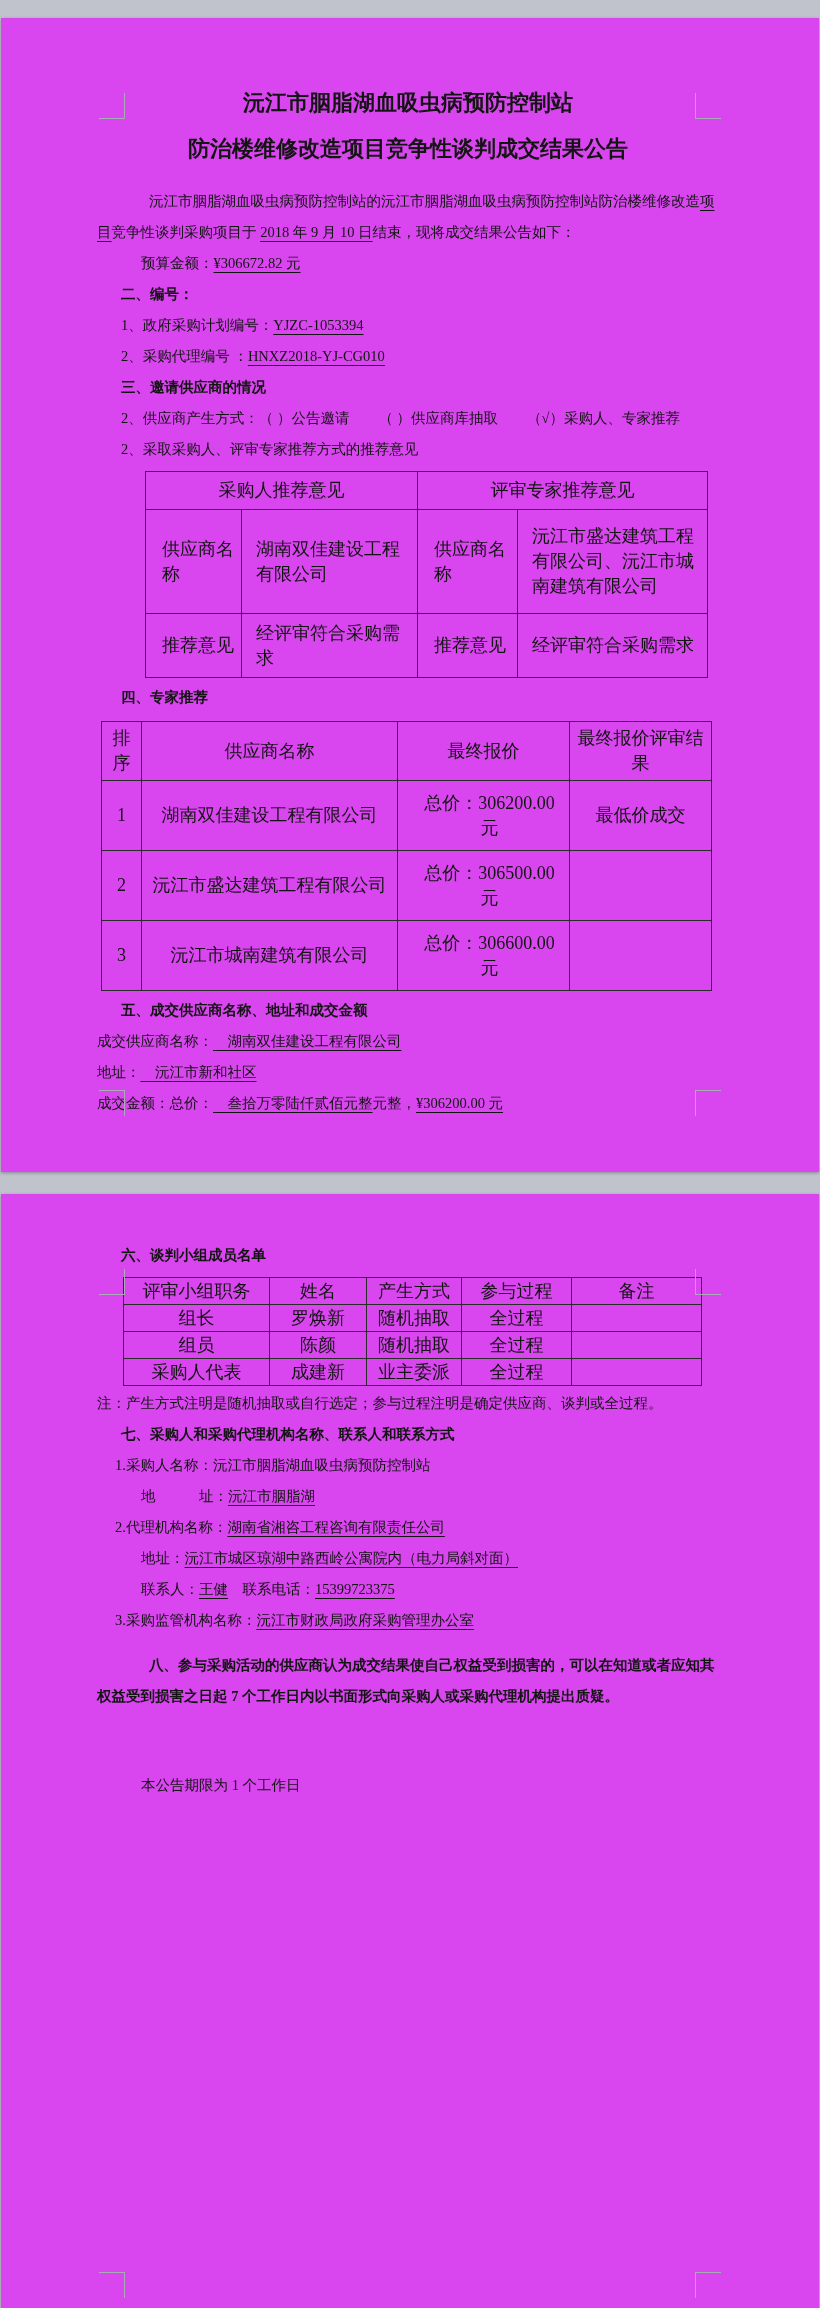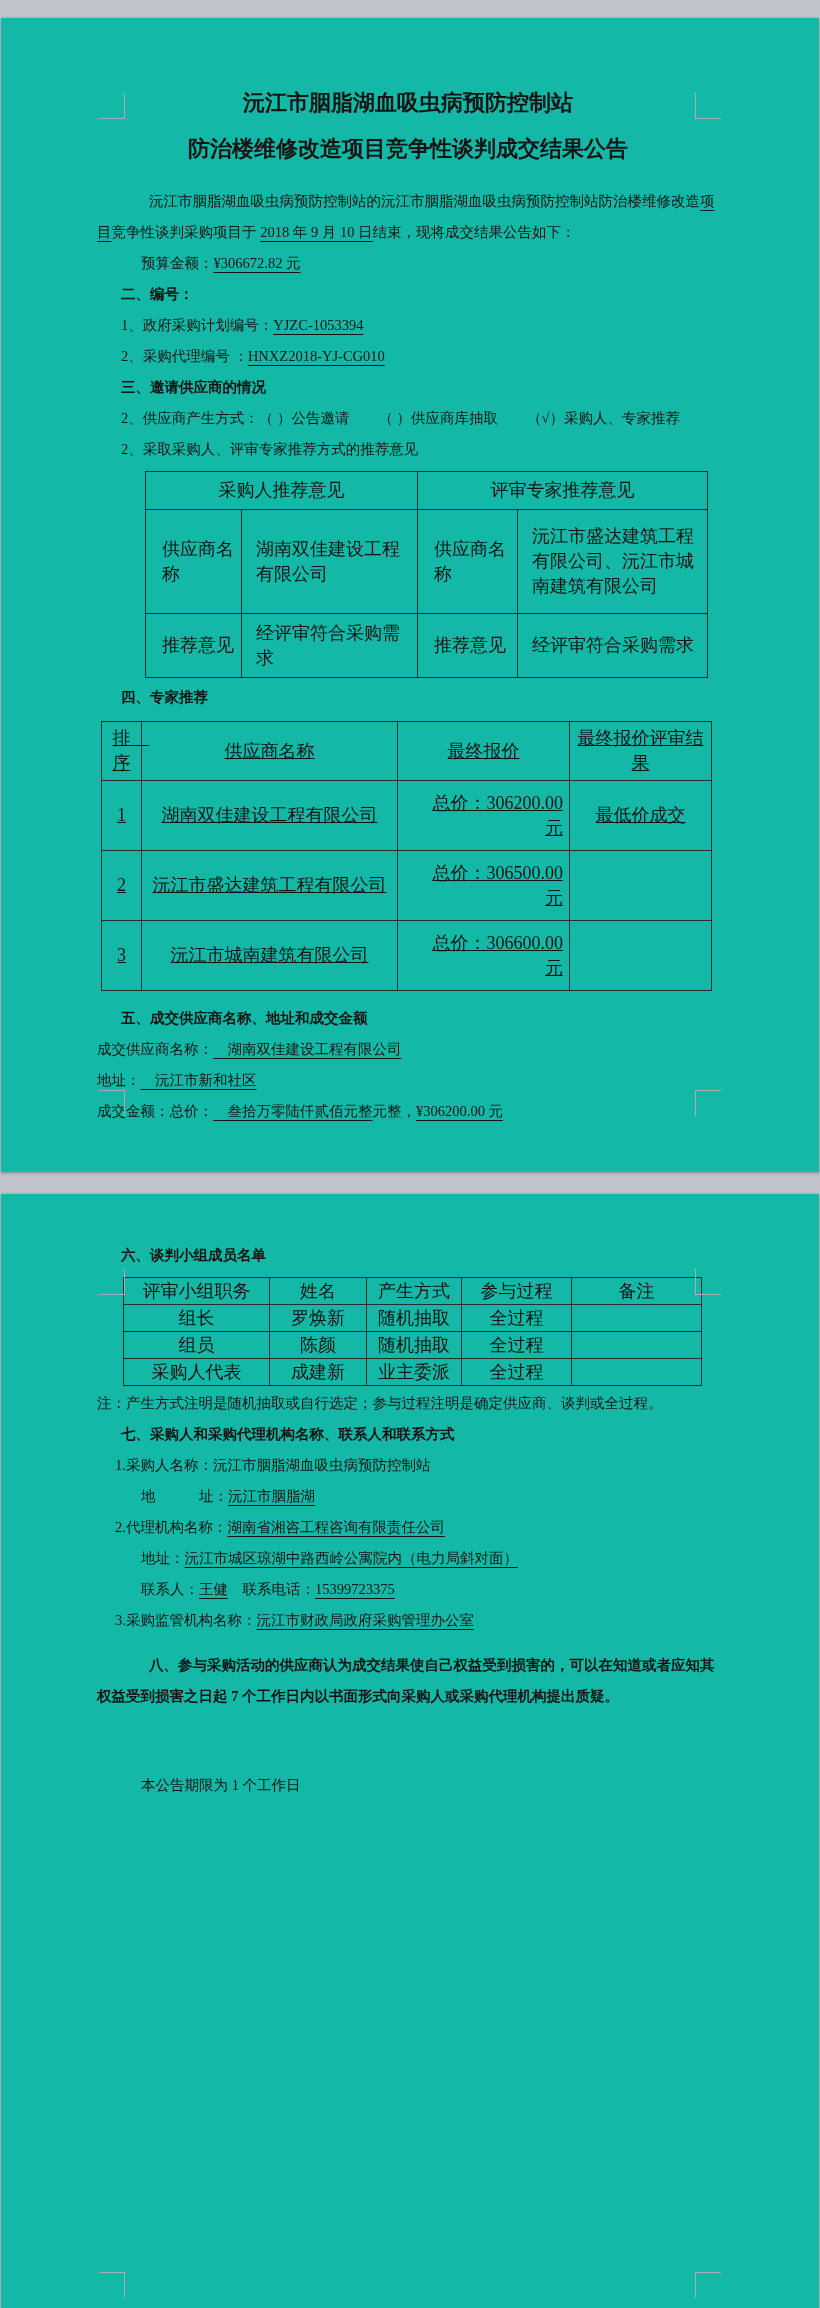--- a/index.html
+++ b/index.html
@@ -7,21 +7,21 @@
   body {
     height:2308px; overflow:hidden;
     background:#c0c3cb;
     font-family:"Liberation Serif","DejaVu Serif",serif;
     color:#141414;
   }
   .page-stage { padding-top:18px; }
   .page {
     position:relative;
     width:818px; margin:0 auto;
-    background:#14b8a6;
+    background:#d946ef;
     box-shadow:0 1px 3px rgba(60,64,72,.45);
   }
   .page1 { height:1154px; }
   .page2 { height:1160px; margin-top:22px; }
   .content { padding:0 100px 0 96px; font-size:14.5px; line-height:31px; }
   
   .mark { position:absolute; width:26px; height:26px; }
   .mark-tl { top:75px;  left:98px;  border-right:1px solid #a9adb3; border-bottom:1px solid #a9adb3; }
   .mark-tr { top:75px;  right:98px; border-left:1px solid #a9adb3;  border-bottom:1px solid #a9adb3; }
   .mark-bl { bottom:56px; left:98px;  border-right:1px solid #a9adb3; border-top:1px solid #a9adb3; }
@@ -40,36 +40,36 @@
 
   .t1 { margin:6px 0 4px 48px; width:562px; }
   .t1 col:nth-child(1){width:96px;} .t1 col:nth-child(2){width:176px;}
   .t1 col:nth-child(3){width:100px;} .t1 col:nth-child(4){width:190px;}
   .t1 .hrow td { height:38px; }
   .t1 .r1 td { height:104px; }
   .t1 .r2 td { height:64px; }
   .t1 td.val { text-align:left; padding-left:14px; }
   .t1 td.lab { text-align:left; padding-left:16px; }
 
-  .t2 { margin:8px 0 4px 4px; width:610px;text-decoration:underline; }
+  .t2 { margin:8px 0 4px 4px; width:610px; }
   .t2 col:nth-child(1){width:40px;} .t2 col:nth-child(2){width:256px;}
   .t2 col:nth-child(3){width:172px;} .t2 col:nth-child(4){width:142px;}
   .t2 .hrow td { height:58px; }
   .t2 .drow td { height:70px; }
-  .t2 td.price { text-align:right; padding-left:18px; }
+  .t2 td.price { text-align:center; padding-left:18px; }
 
   .t3 { margin:6px 0 2px 26px; width:578px; }
   .t3 col:nth-child(1){width:146px;} .t3 col:nth-child(2){width:97px;}
   .t3 col:nth-child(3){width:95px;} .t3 col:nth-child(4){width:110px;}
   .t3 col:nth-child(5){width:130px;}
   .t3 td { height:27px; line-height:20px; padding:2px 4px; }
 
   .p2-top { padding-top:46px; }
   .note { margin-top:2px; }
-  .gap-s { margin-top:12px; }
+  .gap-s { margin-top:4px; }
   .footer-line { margin-top:58px; margin-left:44px; }
 </style>
 </head>
 <body>
 
 <div class="page-stage">
 
   <div class="page page1">
     <div class="mark mark-tl"></div>
     <div class="mark mark-tr"></div>

